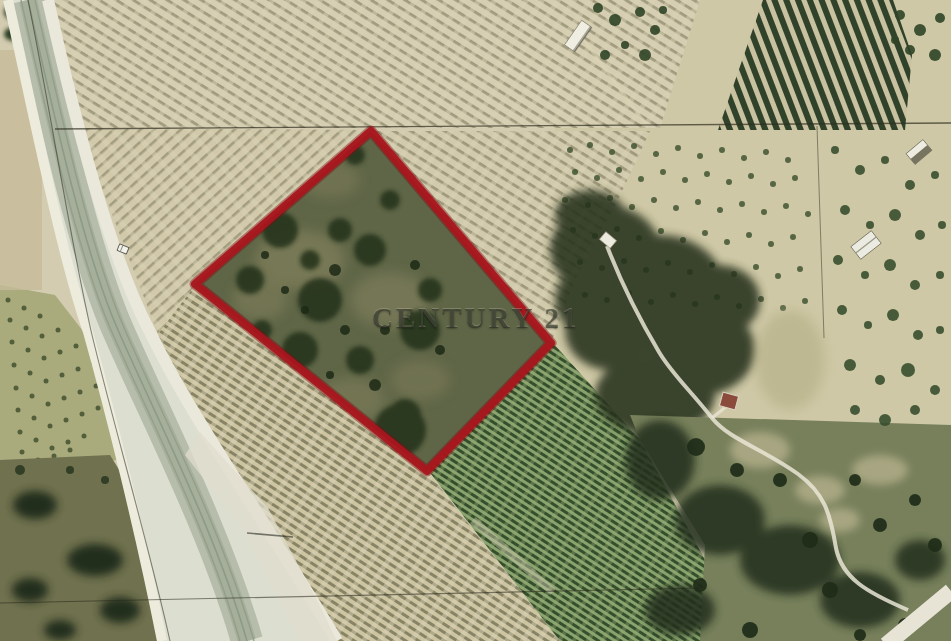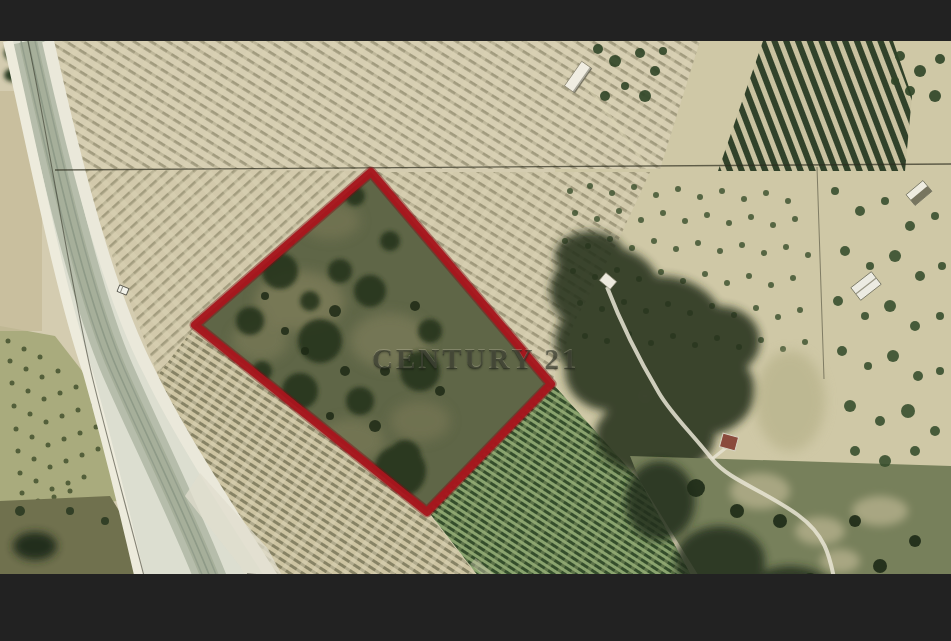--- a/index.html
+++ b/index.html
@@ -1,18 +1,18 @@
 <!DOCTYPE html>
 <html><head>
 <meta charset="utf-8">
 <style>
   html,body{margin:0;padding:0;background:#222;}
   .stage{
-    position:relative;width:951px;height:533px;overflow:hidden;
-    background:#d4ccb0;font-family:"Liberation Sans",sans-serif;margin-top:41px;
+    position:relative;width:951px;height:641px;overflow:hidden;
+    background:#d4ccb0;font-family:"Liberation Sans",sans-serif;
   }
   .stage svg{position:absolute;left:0;top:0;display:block;}
   .watermark{
     position:absolute;left:372px;top:302px;
     font-family:"Liberation Serif",serif;font-weight:bold;
     font-size:29px;letter-spacing:3px;white-space:nowrap;
     color:rgba(40,45,33,.60);
     text-shadow:0 -1px 0 rgba(215,210,188,.28), 0 1px 2px rgba(0,0,0,.30);
     user-select:none;
   }

